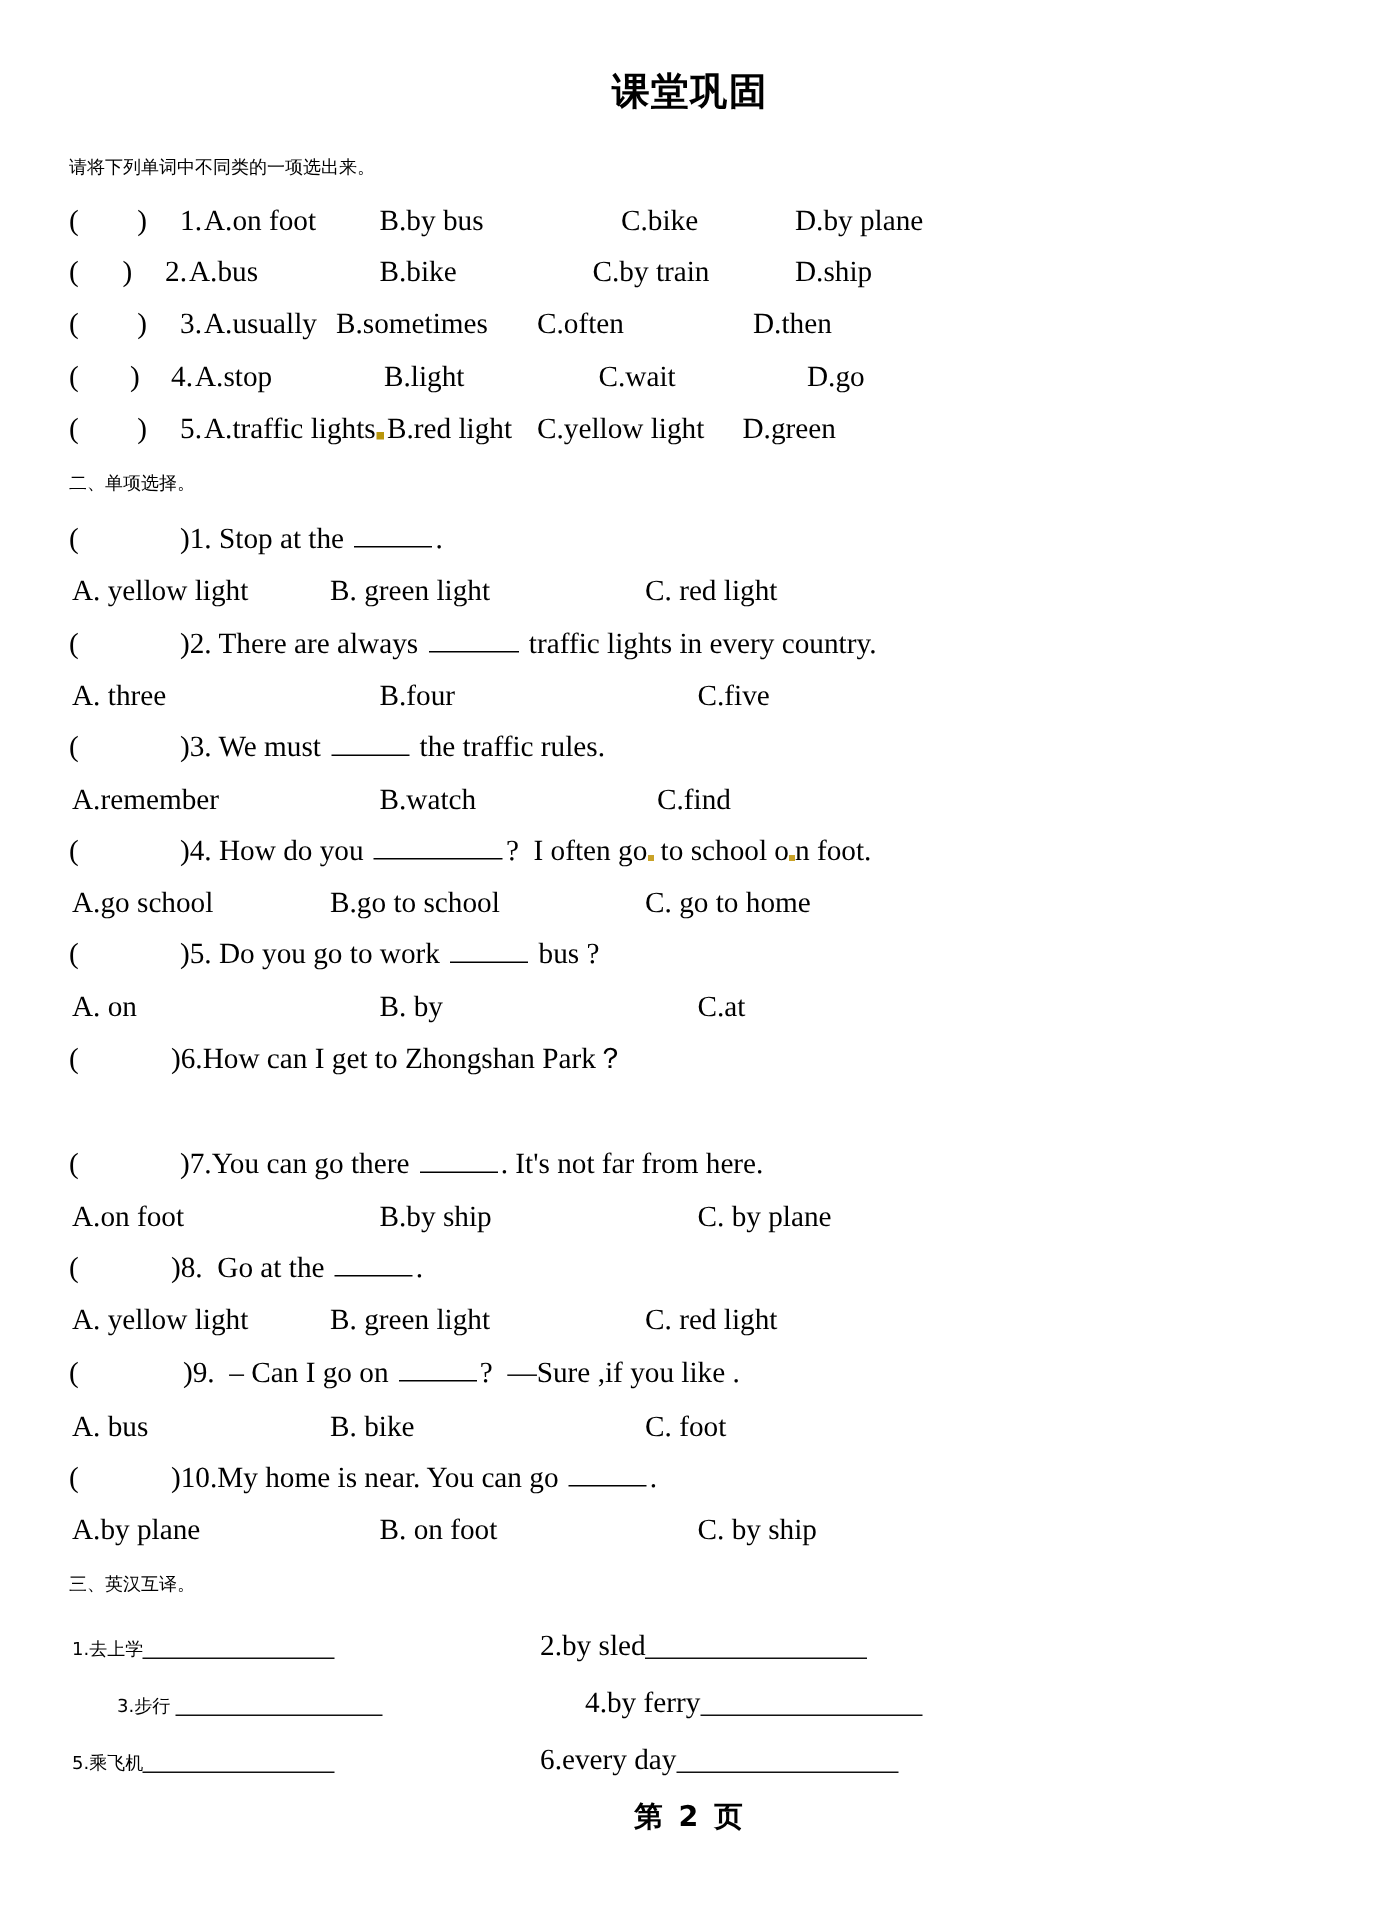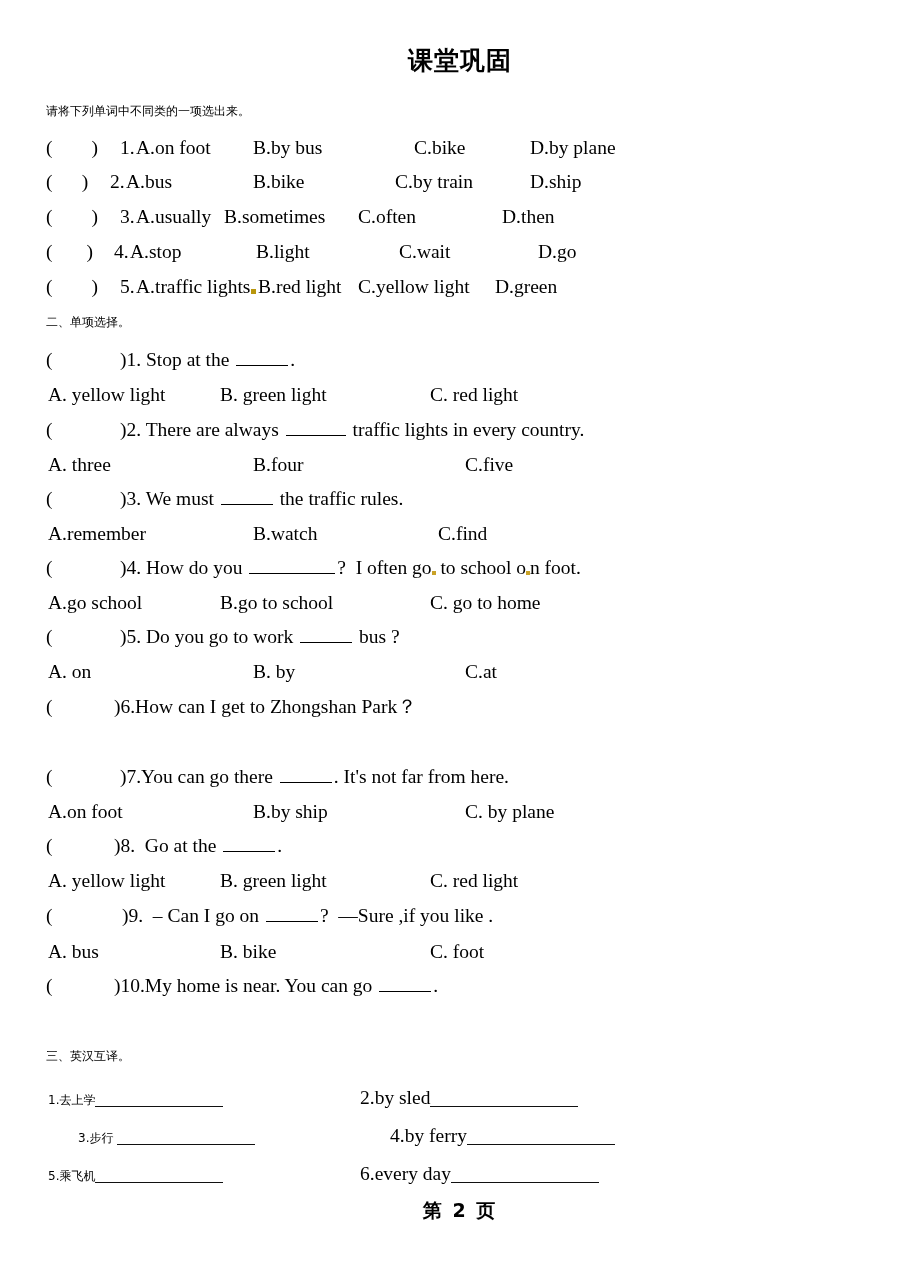--- a/index.html
+++ b/index.html
@@ -249,20 +249,25 @@
   <div class="row" style="top:940px;">
     <span class="cell" style="left:48px;">A. bus</span>
     <span class="cell" style="left:220px;">B. bike</span>
     <span class="cell" style="left:430px;">C. foot</span>
   </div>
 
   <div class="row" style="top:974px;">
     <span class="cell" style="left:46px;">(        </span>
     <span class="cell" style="left:114px;"><span>)10.My home is near. You can go </span><span class="blank b-sm"></span><span>.</span></span>
   </div>
+  <div class="row" style="top:1009px;">
+    <span class="cell" style="left:48px;">A.by plane</span>
+    <span class="cell" style="left:253px;">B. on foot</span>
+    <span class="cell" style="left:465px;">C. by ship</span>
+  </div>
 
   <div class="line cn" style="top:1045px;">三、英汉互译。</div>
 
   <div class="row" style="top:1086px;">
     <span class="cell" style="left:48px;"><span class="cn">1.去上学</span><span class="trans-blank" style="width:128px;"></span></span>
     <span class="cell" style="left:360px;"><span>2.by sled</span><span class="trans-blank" style="width:148px;"></span></span>
   </div>
 
   <div class="row" style="top:1124px;margin-left:30px;">
     <span class="cell" style="left:48px;"><span class="cn">3.步行 </span><span class="trans-blank" style="width:138px;"></span></span>

